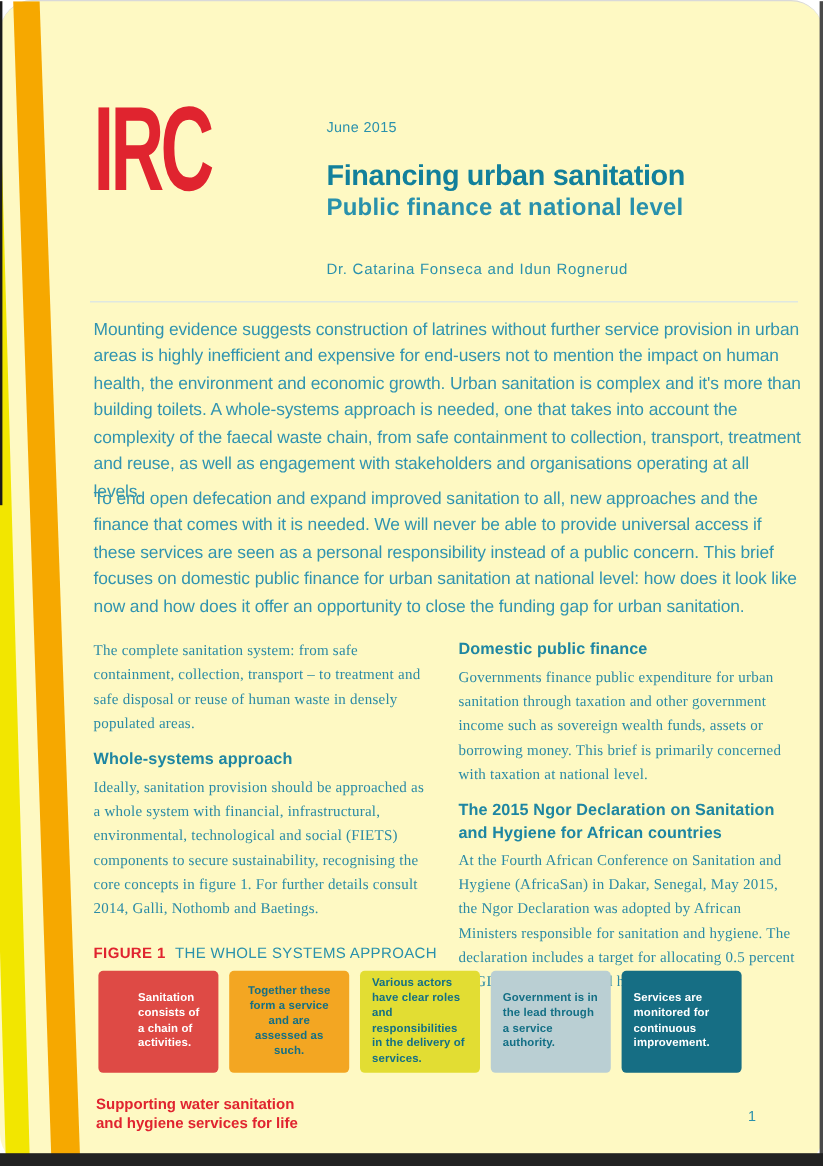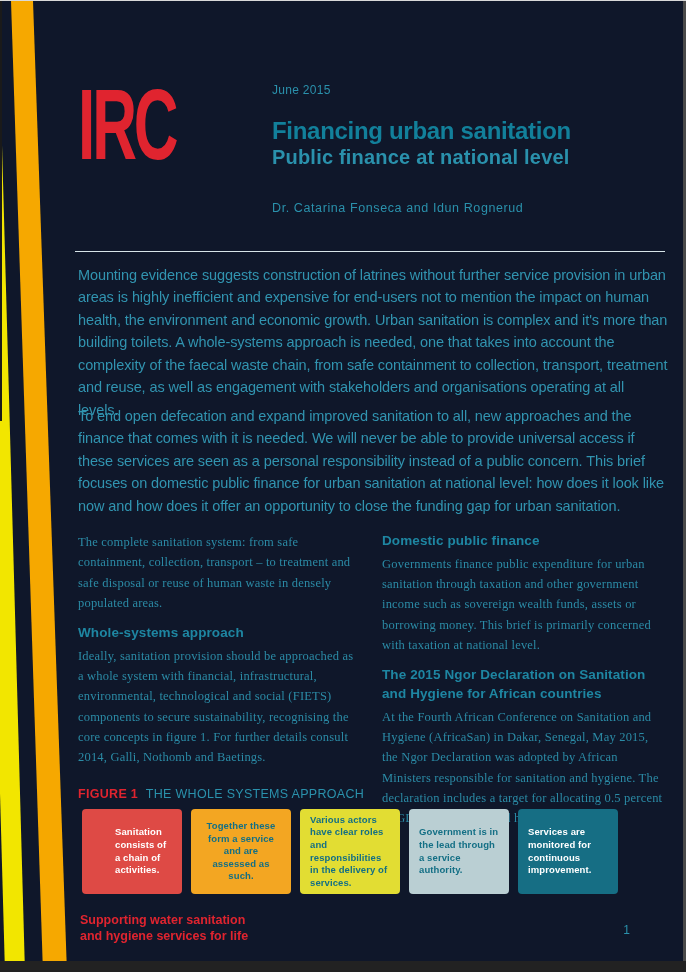--- a/index.html
+++ b/index.html
@@ -1,32 +1,32 @@
 <!DOCTYPE html>
 <html><head>
 <meta charset="utf-8">
 <style>
   * { margin:0; padding:0; box-sizing:border-box; }
   html,body { width:686px; height:972px; }
   body { font-family:"Liberation Sans", sans-serif; background:#ffffff; position:relative; overflow:hidden; }
-  #page { position:absolute; inset:0; background:#0f172a; border-top:1px solid #d9d9d9; }
+  #page { position:absolute; inset:0; background:#fef9c3; border-top:1px solid #d9d9d9;border-radius:27px; }
 
   
   .edge-right  { position:absolute; top:0; right:0; width:3px; height:100%; background:#4a4a4a; }
   .edge-bottom { position:absolute; left:0; bottom:0; width:100%; height:11px; background:#222222; }
   .edge-left   { position:absolute; top:0; left:0; width:2px; height:420px; background:#1a1a1a; }
 
   
   .stripes { position:absolute; top:0; left:0; width:686px; height:972px; pointer-events:none; }
 
   
   .logo { position:absolute; left:78px; top:84px; color:#E0242F; font-weight:900;
           font-size:100px; line-height:0.78; letter-spacing:-5px;
           transform:scaleX(0.62); transform-origin:left top; }
-  .hdr { position:absolute; left:272px; top:82px; width:400px; }
+  .hdr { position:absolute; left:272px; top:98px; width:400px; }
   .date { font-size:12px; color:#2A91AC; letter-spacing:0.3px; }
   .title { margin-top:20px; font-size:24px; font-weight:700; color:#12809B; letter-spacing:-0.3px; }
   .subtitle { font-size:20px; font-weight:700; color:#2A91AC; margin-top:1px; letter-spacing:0.2px; }
   .authors { margin-top:32px; font-size:12.5px; color:#2A91AC; letter-spacing:0.6px; }
 
   .divider { position:absolute; left:75px; top:250px; width:590px; height:1px; background:#d7e4e8; }
 
   .para { position:absolute; left:78px; width:590px; font-size:14.5px; line-height:1.55;
           color:#3194B0; letter-spacing:-0.1px; }
   #para1 { top:263px; }

